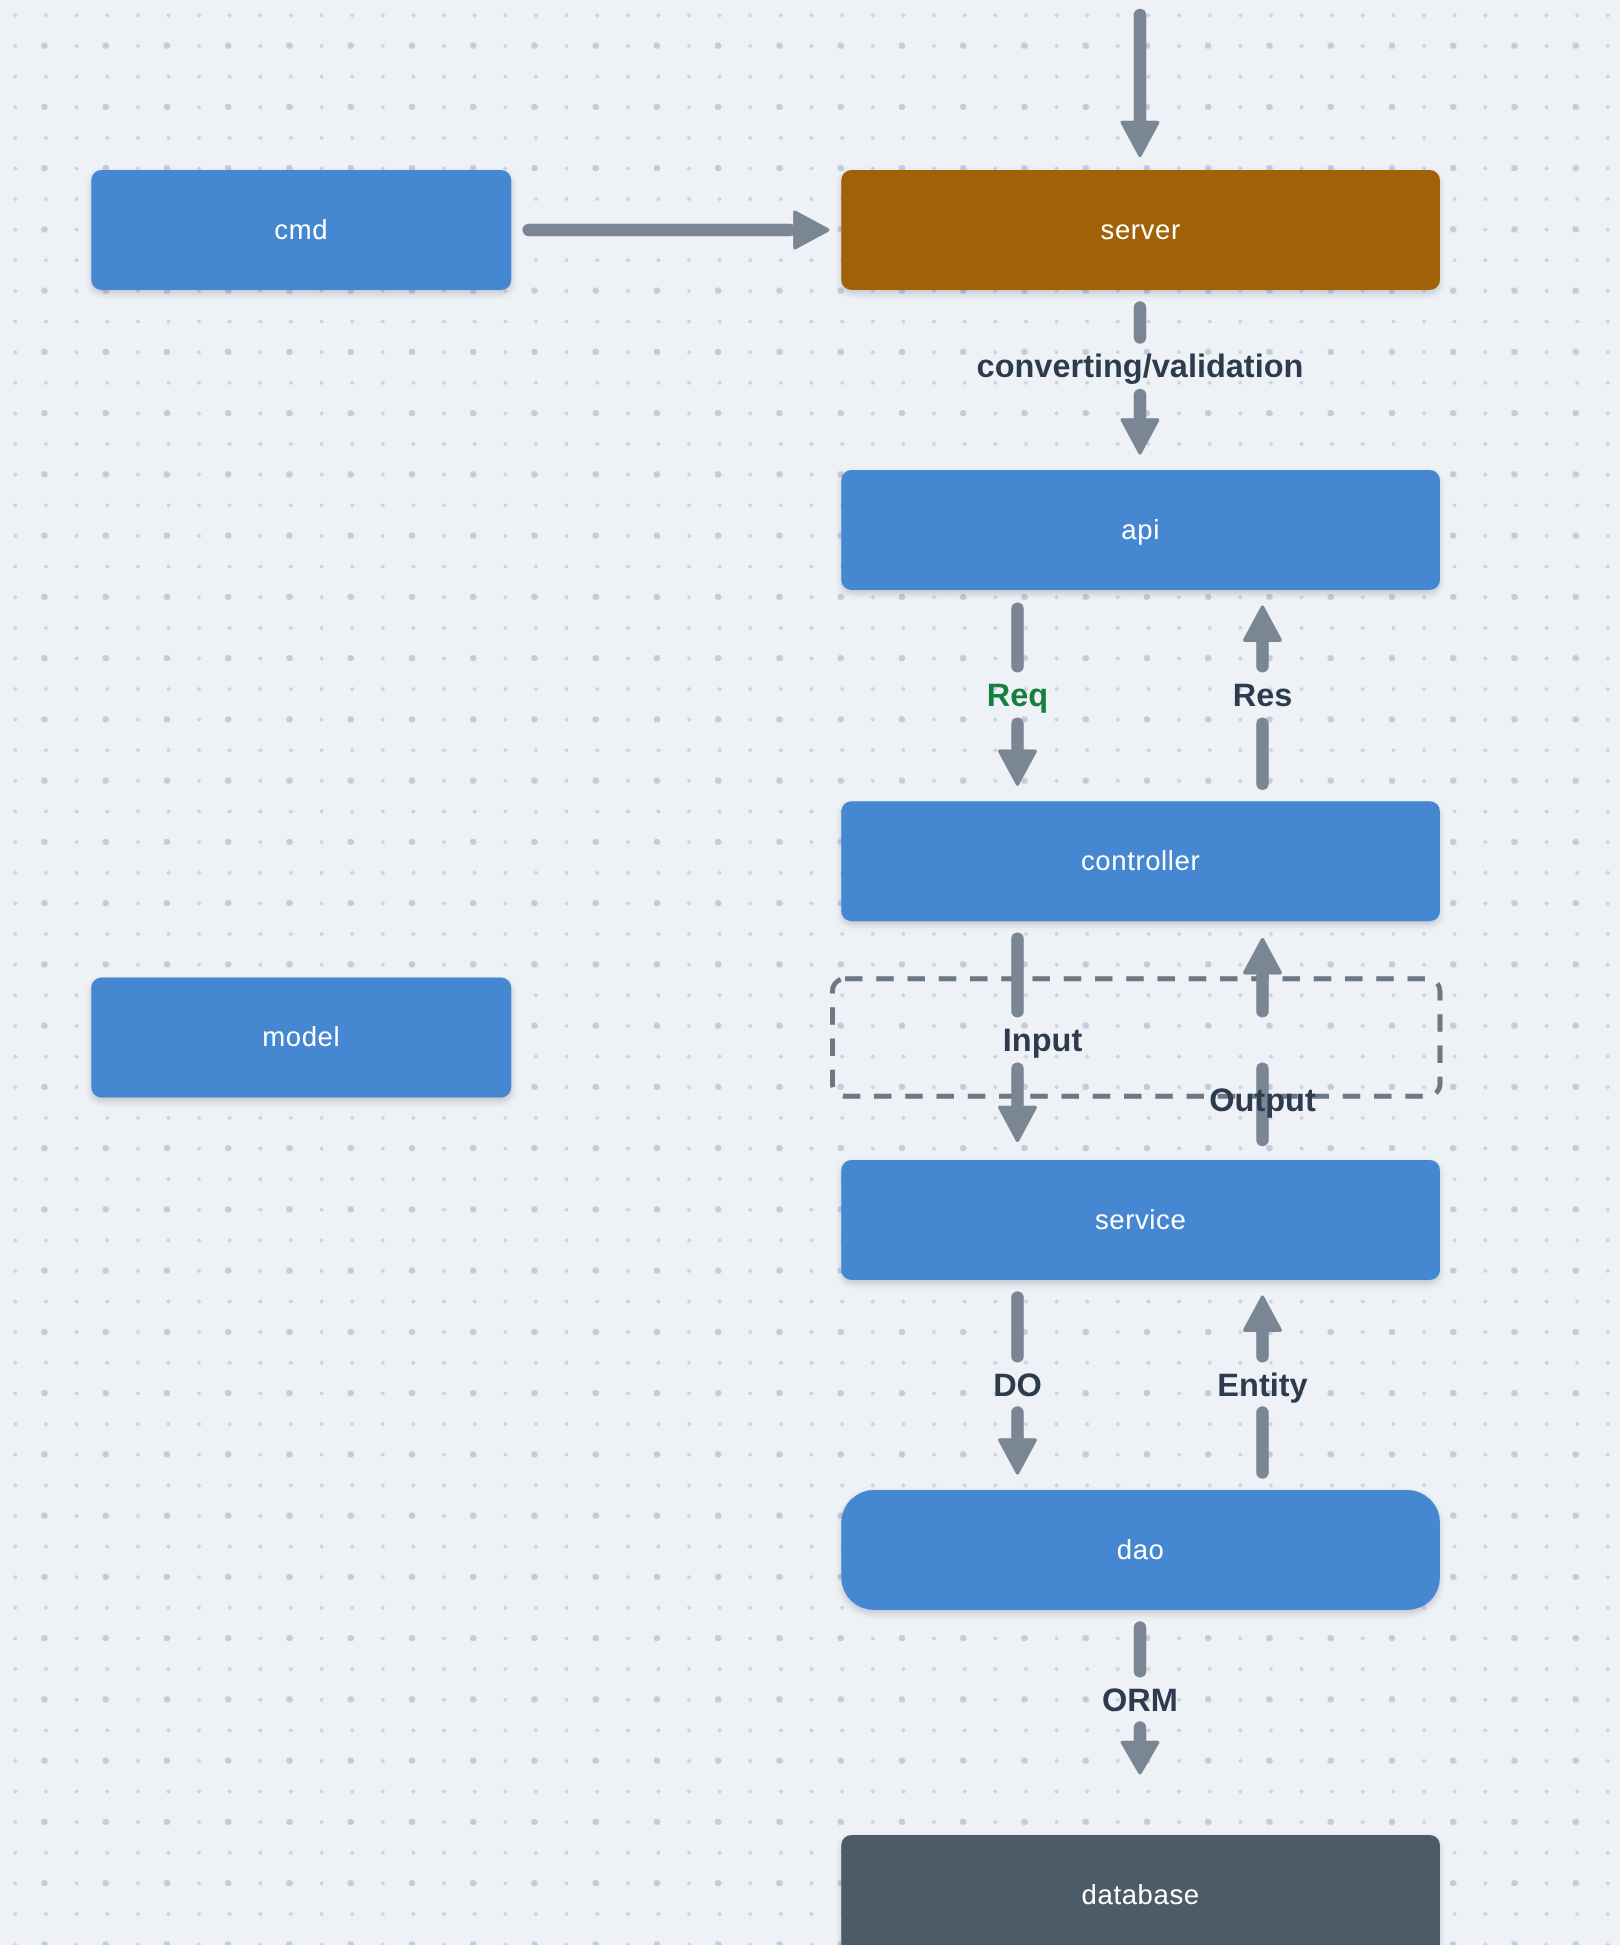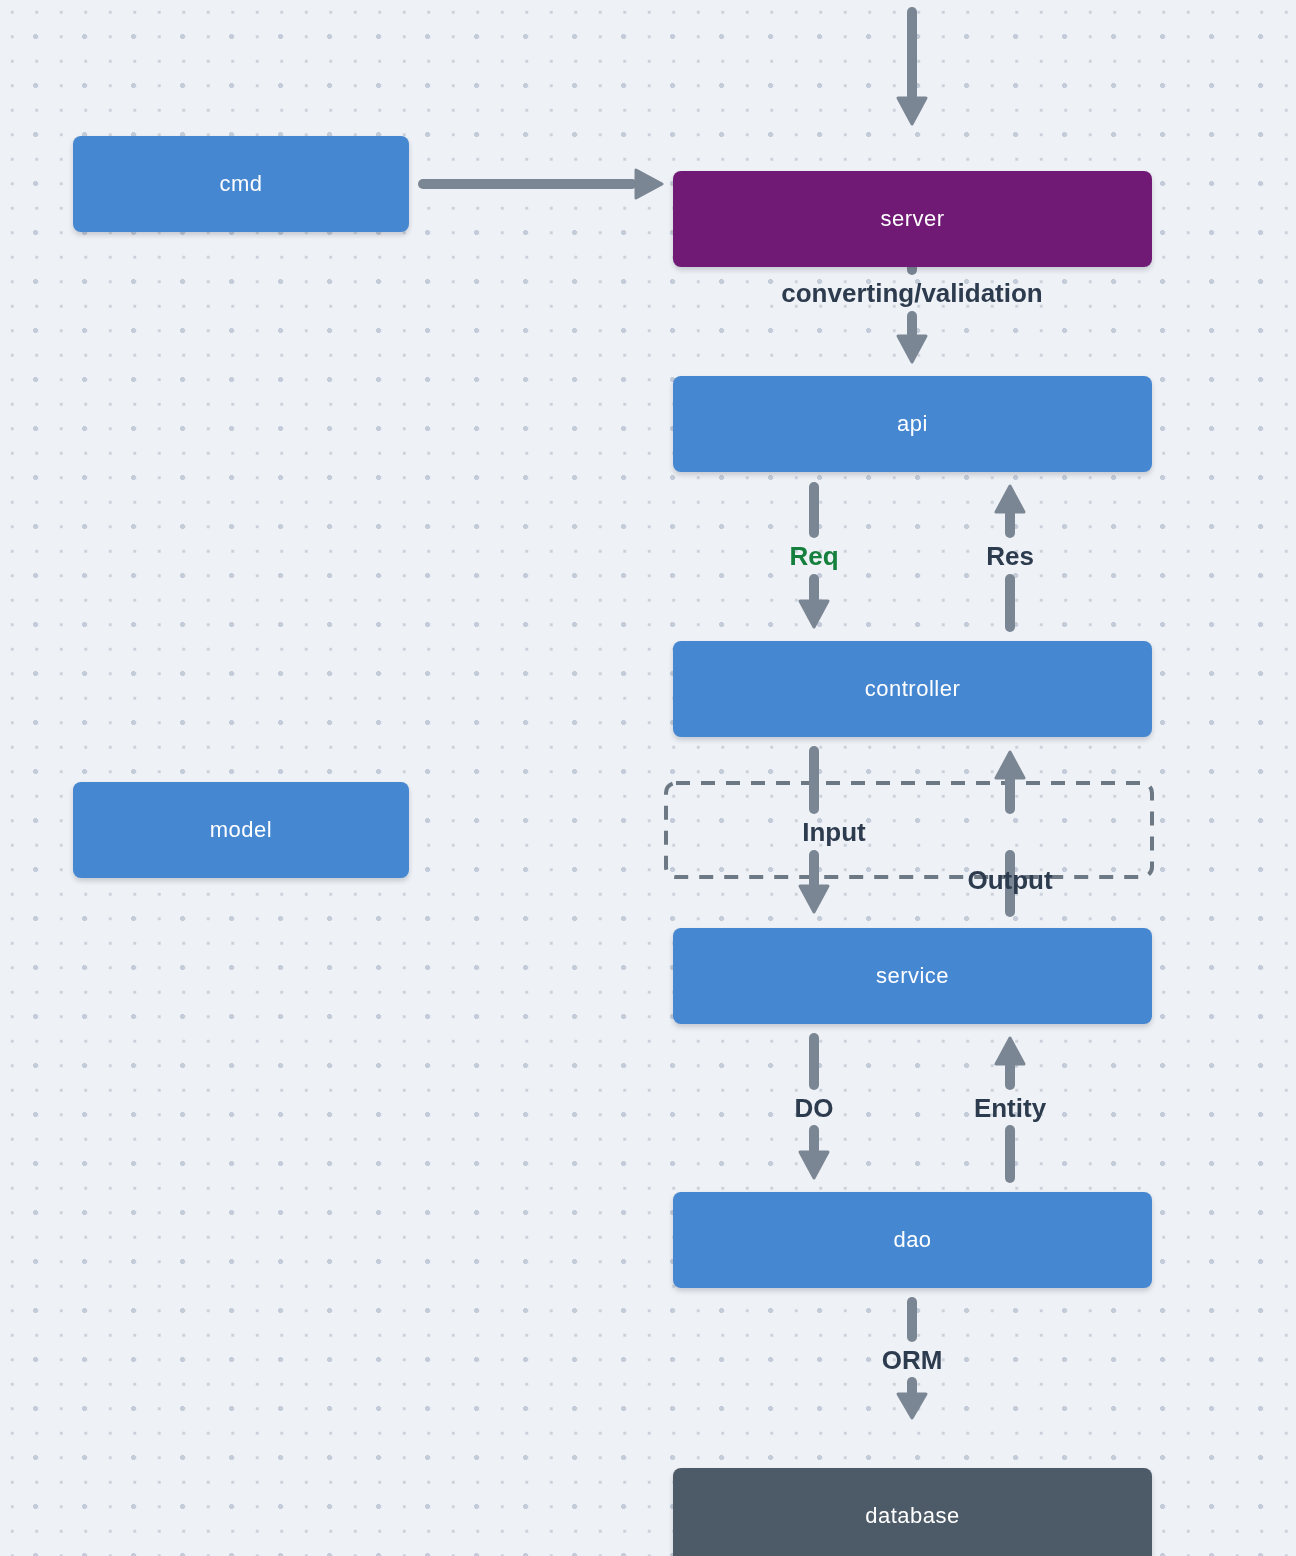--- a/index.html
+++ b/index.html
@@ -35,21 +35,21 @@
     letter-spacing: 0.5px;
     box-shadow: 0 3px 5px rgba(55,65,85,0.22);
     cursor: default;
   }
   .node-cmd        { left: 73px;  top: 136px;  width: 336px; height: 96px; }
   .node-server     { left: 673px; top: 136px;  width: 479px; height: 96px; }
   .node-api        { left: 673px; top: 376px;  width: 479px; height: 96px; }
   .node-controller { left: 673px; top: 641px;  width: 479px; height: 96px; }
   .node-model      { left: 73px;  top: 782px;  width: 336px; height: 96px; }
   .node-service    { left: 673px; top: 928px;  width: 479px; height: 96px; }
-  .node-dao        { left: 673px; top: 1192px; width: 479px; height: 96px; }
+  .node-dao        { left: 673px; top: 1192px; width: 479px; height: 96px; border-radius: 26px; }
   .node-database   { left: 673px; top: 1432px; width: 479px; height: 96px; margin-top: 36px; }
   .edge-label {
     position: absolute;
     transform: translate(-50%, -50%);
     font-size: 26px;
     font-weight: 600;
     color: #2d3b4e;
     white-space: nowrap;
   }
   .lbl-converting { left: 912px;  top: 293px; }
@@ -108,21 +108,21 @@
       <path d="M800 886 L828 886 L814 912 Z"></path>
       <path d="M996 778 L1024 778 L1010 752 Z"></path>
       <path d="M800 1152 L828 1152 L814 1178 Z"></path>
       <path d="M996 1064 L1024 1064 L1010 1038 Z"></path>
       <path d="M898 1394 L926 1394 L912 1418 Z"></path>
     </g>
   </g>
 </svg>
 
 <div class="node node-cmd" style="background: rgb(70, 135, 209);">cmd</div>
-<div class="node node-server" style="background: #701a75; margin-top: 35px;">server</div>
+<div class="node node-server" style="background: #a16207;">server</div>
 <div class="node node-api" style="background: rgb(70, 135, 209);">api</div>
 <div class="node node-controller" style="background: rgb(70, 135, 209);">controller</div>
 <div class="node node-model" style="background: rgb(70, 135, 209);">model</div>
 <div class="node node-service" style="background: rgb(70, 135, 209);">service</div>
 <div class="node node-dao" style="background: rgb(70, 135, 209);">dao</div>
 <div class="node node-database" style="background: rgb(77, 90, 103);">database</div>
 
 <div class="edge-label lbl-converting" style="color: rgb(45, 59, 78);">converting/validation</div>
 <div class="edge-label lbl-req" style="color: #15803d;">Req</div>
 <div class="edge-label lbl-res" style="color: rgb(45, 59, 78);">Res</div>

